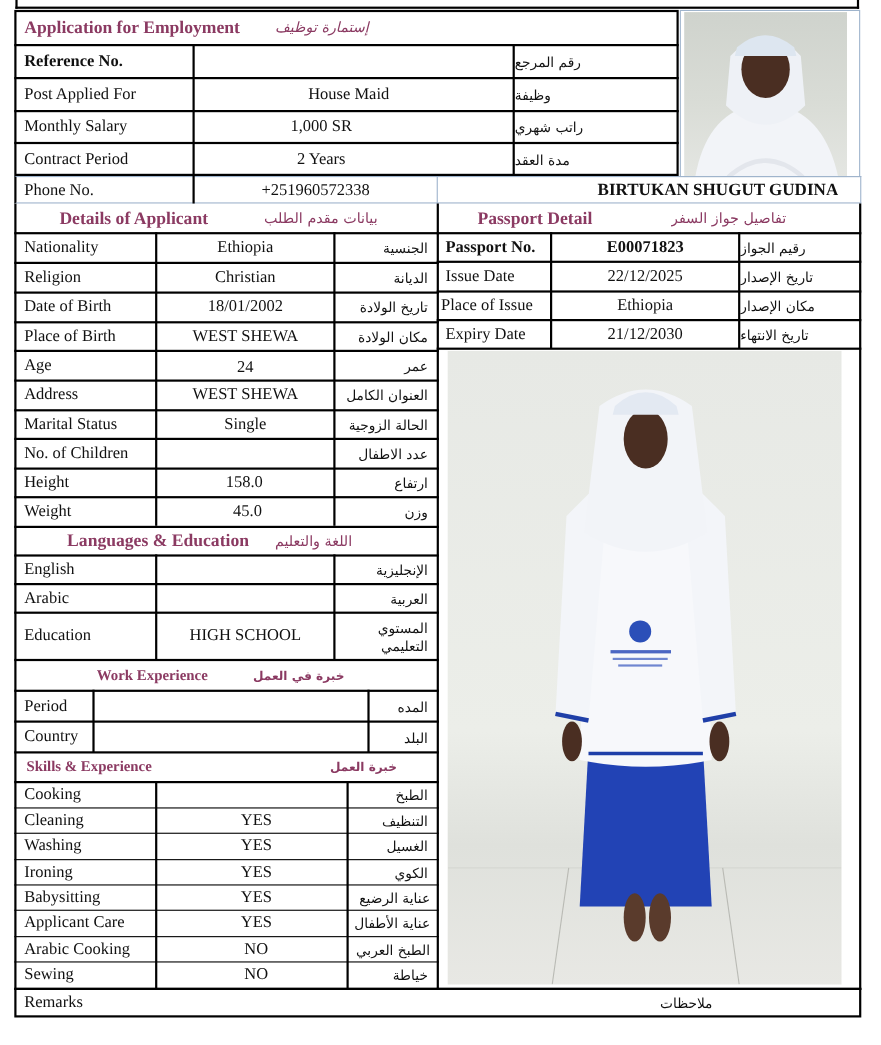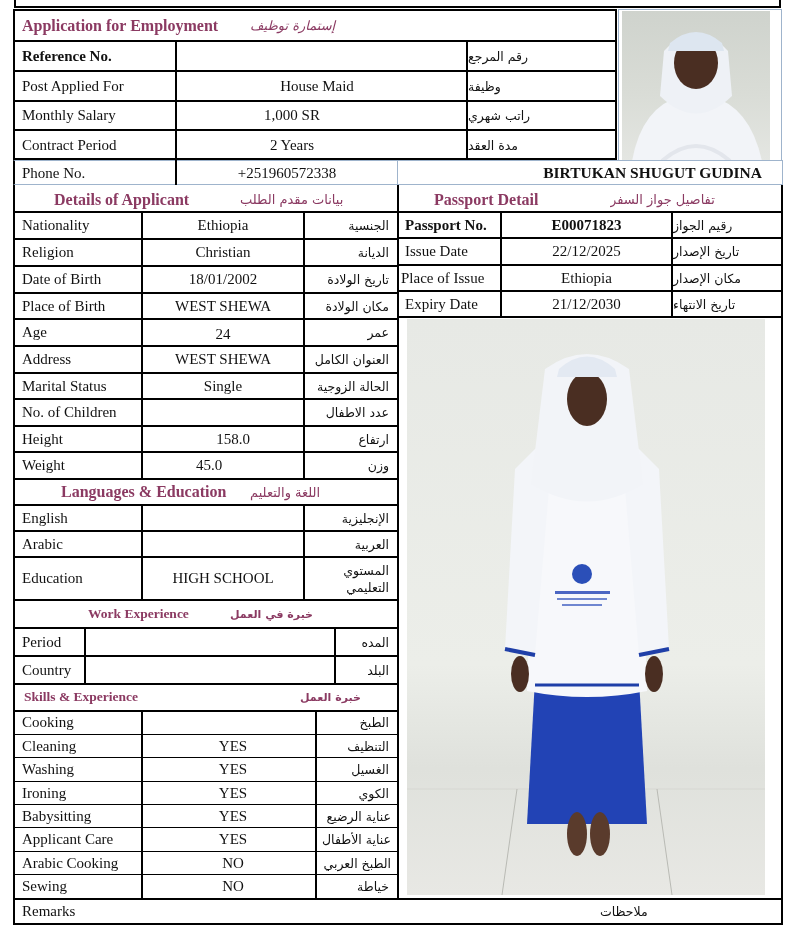--- a/index.html
+++ b/index.html
@@ -114,25 +114,25 @@
 
 <div class="cell lbl" style="left:15px;top:374px;width:126px;height:24px;">Marital Status</div>
 <div class="cell val" style="left:143px;top:374px;width:160px;height:24px;">Single</div>
 <div class="cell ar" style="left:305px;top:374px;width:92px;height:24px;justify-content:flex-start;padding-left:4px;">الحالة الزوجية</div>
 
 <div class="cell lbl" style="left:15px;top:400px;width:126px;height:25px;">No. of Children</div>
 <div class="cell val" style="left:143px;top:400px;width:160px;height:25px;"></div>
 <div class="cell ar" style="left:305px;top:400px;width:92px;height:25px;justify-content:flex-start;padding-left:4px;">عدد الاطفال</div>
 
 <div class="cell lbl" style="left:15px;top:427px;width:126px;height:24px;">Height</div>
-<div class="cell val" style="left:143px;top:427px;width:180px;height:24px;">158.0</div>
+<div class="cell val" style="left:132px;top:427px;width:180px;height:24px;">158.0</div>
 <div class="cell ar" style="left:305px;top:427px;width:92px;height:24px;justify-content:flex-start;padding-left:4px;">ارتفاع</div>
 
 <div class="cell lbl" style="left:15px;top:453px;width:126px;height:25px;">Weight</div>
-<div class="cell val" style="left:127px;top:453px;width:164px;height:25px;">45.0</div>
+<div class="cell val" style="left:143px;top:453px;width:164px;height:25px;">45.0</div>
 <div class="cell ar" style="left:305px;top:453px;width:92px;height:25px;justify-content:flex-start;padding-left:4px;">وزن</div>
 
 <div class="cell hdr-en" style="left:61px;top:480px;width:200px;height:24px;">Languages &amp; Education</div>
 <div class="cell hdr-ar" style="left:250px;top:480px;width:108px;height:24px;justify-content:flex-end;">اللغة والتعليم</div>
 <div class="hline" style="left:13px;top:504px;width:386px;"></div>
 
 <div class="vline" style="left:141px;top:504px;height:96px;"></div>
 <div class="vline" style="left:303px;top:504px;height:96px;"></div>
 <div class="hline" style="left:13px;top:530px;width:386px;"></div>
 <div class="hline" style="left:13px;top:556px;width:386px;"></div>

